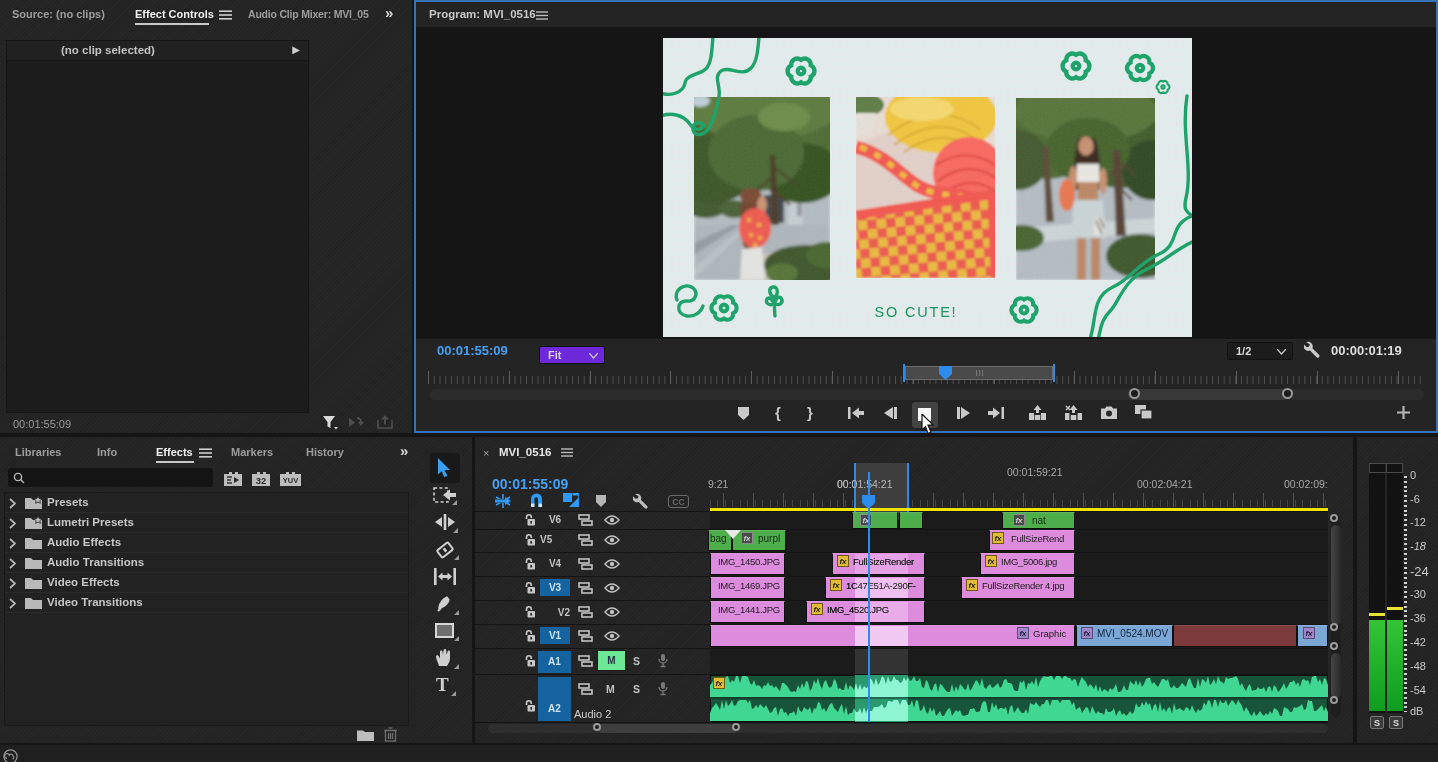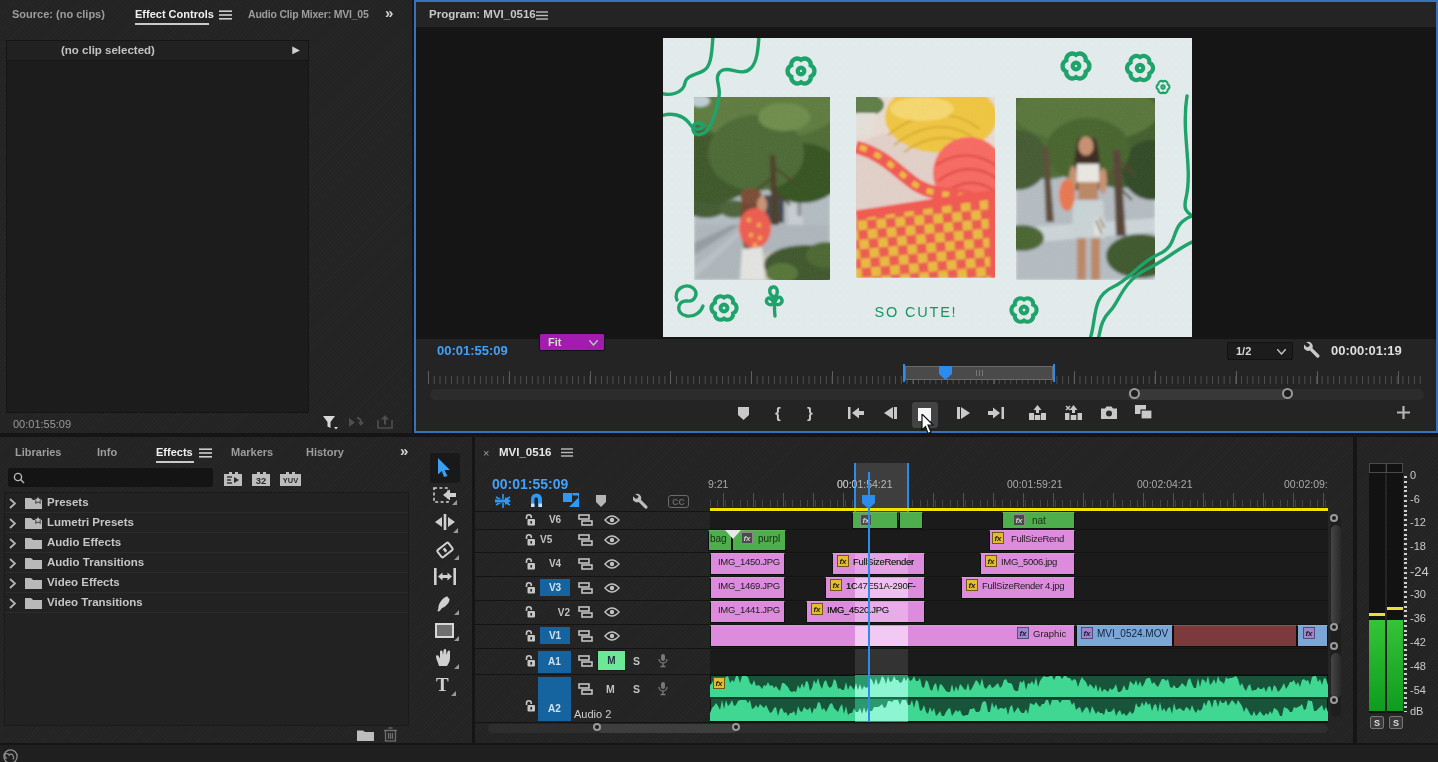--- a/index.html
+++ b/index.html
@@ -239,21 +239,21 @@
   <g transform="translate(500,49) scale(0.8)">
               <use href="#flw"></use>
               <circle r="2"></circle>
             </g>
 </g>
 <text x="253" y="279" text-anchor="middle" font-family="Liberation Sans,sans-serif" font-size="14.5" letter-spacing="1.8" fill="#17965f">SO CUTE!</text>
 </svg>
   </div>
 
   <div class="ab tc-blue" style="left:21px;top:341px;font-size:13px;">00:01:55:09</div>
-  <div class="ab" style="left:123px;top:331px;width:66px;height:18px;background:#a21caf;border:1px solid #111;border-radius:2px;">
+  <div class="ab" style="left:123px;top:344px;width:66px;height:18px;background:#6d28d9;border:1px solid #111;border-radius:2px;">
     <span class="ab" style="left:8px;top:2px;color:#d8d8d8;font-size:11px;font-weight:bold;">Fit</span>
     <svg class="ab" style="right:6px;top:6px;" width="9" height="6" viewBox="0 0 9 6">
           <path d="M0,0 L4.5,5 L9,0" fill="none" stroke="#c0c0c0" stroke-width="1.5"></path>
         </svg>
   </div>
   <div class="ab" style="left:811px;top:340px;width:66px;height:18px;background:#1c1c1c;border:1px solid #111;border-radius:2px;">
     <span class="ab" style="left:8px;top:2px;color:#d8d8d8;font-size:11px;font-weight:bold;">1/2</span>
     <svg class="ab" style="right:6px;top:6px;" width="9" height="6" viewBox="0 0 9 6">
           <path d="M0,0 L4.5,5 L9,0" fill="none" stroke="#c0c0c0" stroke-width="1.5"></path>
         </svg>
@@ -710,21 +710,21 @@
   <div class="ab" style="left:0px;top:92px;width:853px;height:1px;background:#141414;"></div>
   <div class="ab" style="left:0px;top:115px;width:853px;height:1px;background:#141414;"></div>
   <div class="ab" style="left:0px;top:139px;width:853px;height:1px;background:#141414;"></div>
   <div class="ab" style="left:0px;top:163px;width:853px;height:1px;background:#141414;"></div>
   <div class="ab" style="left:0px;top:187px;width:853px;height:1px;background:#141414;"></div>
   <div class="ab" style="left:0px;top:211px;width:853px;height:1px;background:#141414;"></div>
   <div class="ab" style="left:0px;top:237px;width:853px;height:1px;background:#141414;"></div>
   <div class="ab" style="left:0px;top:285px;width:853px;height:1px;background:#141414;"></div>
   <div class="ab" style="left:233px;top:41px;color:#a9a9a9;font-size:10.5px;">9:21</div>
   <div class="ab" style="left:362px;top:41px;color:#a9a9a9;font-size:10.5px;">00:01:54:21</div>
-  <div class="ab" style="left:512px;top:41px;color:#a9a9a9;font-size:10.5px;padding-left:20px;">00:01:59:21</div>
+  <div class="ab" style="left:512px;top:29px;color:#a9a9a9;font-size:10.5px;padding-left:20px;">00:01:59:21</div>
   <div class="ab" style="left:662px;top:41px;color:#a9a9a9;font-size:10.5px;">00:02:04:21</div>
   <div class="ab" style="left:809px;top:41px;width:44px;overflow:hidden;color:#a9a9a9;font-size:10.5px;">00:02:09:21</div>
   <div class="ab" style="left:235px;top:63px;width:618px;height:7px;background-image:repeating-linear-gradient(90deg,#454545 0 1px,transparent 1px 7.5px);"></div>
   <div class="ab" style="left:235px;top:56px;width:618px;height:14px;background-image:repeating-linear-gradient(90deg,#525252 0 1px,transparent 1px 30px);background-position:13px 0;"></div>
   <div class="ab" style="left:380px;top:26px;width:53px;height:57px;background:#3e3e3e;"></div>
   <div class="ab" style="left:379px;top:26px;width:2px;height:57px;background:#2d8ceb;"></div>
   <div class="ab" style="left:432px;top:26px;width:2px;height:57px;background:#2d8ceb;"></div>
   <div class="ab" style="left:362px;top:41px;color:#b9b9b9;font-size:10.5px;">00:01:54:21</div>
   <div class="ab" style="left:235px;top:71px;width:618px;height:3px;background:#efe300;"></div>
   <div class="ab" style="left:377px;top:75px;width:46px;height:17px;background:#4fae4c;border:1px solid #0e0e0e;border-top:1px solid #f0f0f022;"></div>
@@ -823,21 +823,21 @@
   <div class="ab" style="left:12px;top:26px;width:34px;height:10px;border:1px solid #4a4a4a;"></div>
   <div class="ab" style="left:29px;top:26px;width:1px;height:10px;background:#4a4a4a;"></div>
   <div class="ab" style="left:12px;top:176px;width:16px;height:3px;background:#e6e232;"></div>
   <div class="ab" style="left:30px;top:170px;width:16px;height:3px;background:#e6e232;"></div>
   <div class="ab" style="left:12px;top:183px;width:16px;height:91px;background:linear-gradient(#35c437,#0f9c1f);"></div>
   <div class="ab" style="left:30px;top:183px;width:16px;height:91px;background:linear-gradient(#35c437,#0f9c1f);"></div>
   <div class="ab" style="left:47px;top:39px;width:3px;height:236px;background-image:repeating-linear-gradient(#d0d0d0 0 2px,transparent 2px 4.8px);"></div>
   <div class="ab" style="left:53px;top:32px;color:#c9c9c9;font-size:11px;">0</div>
   <div class="ab" style="left:53px;top:56px;color:#c9c9c9;font-size:11px;">-6</div>
   <div class="ab" style="left:53px;top:79px;color:#c9c9c9;font-size:11px;">-12</div>
-  <div class="ab" style="left:53px;top:103px;color:#c9c9c9;font-size:11px;">-18</div>
+  <div class="ab" style="left:53px;top:103px;color:#c9c9c9;font-size:11px;font-style:italic;">-18</div>
   <div class="ab" style="left:53px;top:127px;color:#c9c9c9;font-size:13px;">-24</div>
   <div class="ab" style="left:53px;top:151px;color:#c9c9c9;font-size:11px;">-30</div>
   <div class="ab" style="left:53px;top:175px;color:#c9c9c9;font-size:11px;">-36</div>
   <div class="ab" style="left:53px;top:199px;color:#c9c9c9;font-size:11px;">-42</div>
   <div class="ab" style="left:53px;top:223px;color:#c9c9c9;font-size:11px;">-48</div>
   <div class="ab" style="left:53px;top:247px;color:#c9c9c9;font-size:11px;">-54</div>
   <div class="ab" style="left:53px;top:268px;color:#c9c9c9;font-size:11px;">dB</div>
   <div class="ab" style="left:13px;top:279px;width:14px;height:13px;background:#3a3a3a;border:1px solid #777;border-radius:2px;color:#ddd;font-size:9px;font-weight:bold;text-align:center;line-height:12px;">S</div>
   <div class="ab" style="left:32px;top:279px;width:14px;height:13px;background:#3a3a3a;border:1px solid #777;border-radius:2px;color:#ddd;font-size:9px;font-weight:bold;text-align:center;line-height:12px;">S</div>
 </div>

